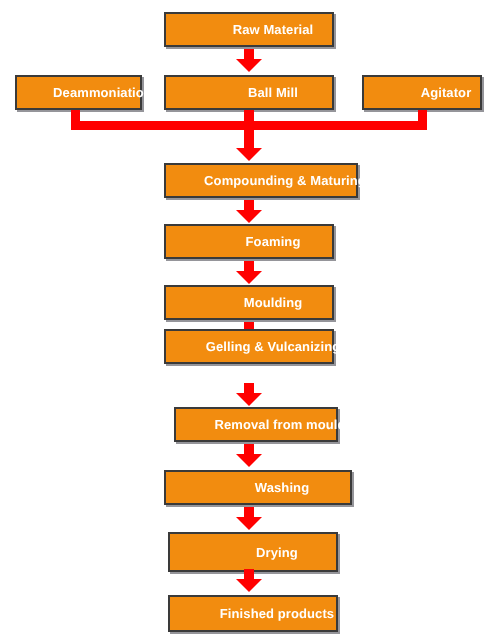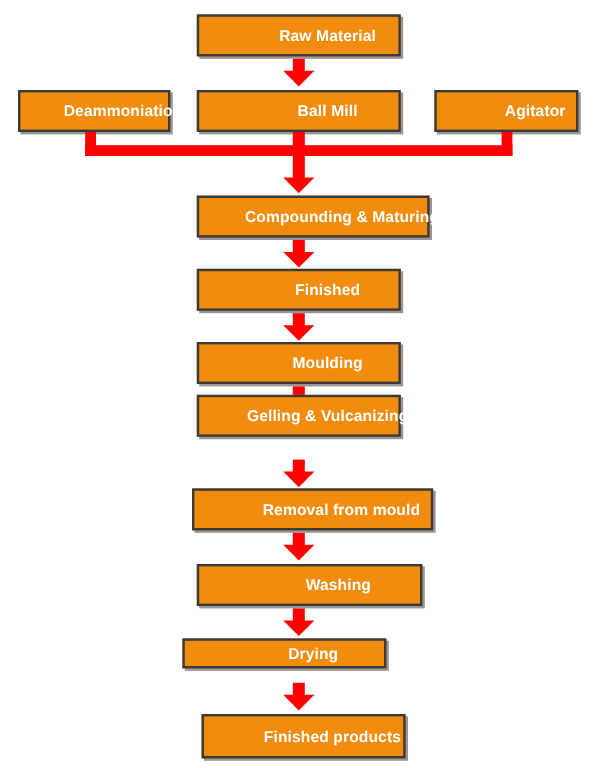--- a/index.html
+++ b/index.html
@@ -112,21 +112,21 @@
   <div class="box" style="left:164px; top:163px; width:194px; height:35px;">
     <span class="box-label">Compounding &amp; Maturing</span>
   </div>
 
   <div class="arrow" style="left:236px; top:200px; height:23px;">
     <div class="shaft" style="height:11px;"></div>
     <div class="head" style="top:10px;"></div>
   </div>
 
   <div class="box" style="left:164px; top:224px; width:170px; height:35px;">
-    <span class="box-label">Finished</span>
+    <span class="box-label">Foaming</span>
   </div>
 
   <div class="arrow" style="left:236px; top:261px; height:23px;">
     <div class="shaft" style="height:11px;"></div>
     <div class="head" style="top:10px;"></div>
   </div>
 
   <div class="box" style="left:164px; top:285px; width:170px; height:35px;">
     <span class="box-label">Moulding</span>
   </div>
@@ -138,39 +138,39 @@
 
   <div class="box" style="left:164px; top:329px; width:170px; height:35px;">
     <span class="box-label">Gelling &amp; Vulcanizing</span>
   </div>
 
   <div class="arrow" style="left:236px; top:383px; height:23px;">
     <div class="shaft" style="height:11px;"></div>
     <div class="head" style="top:10px;"></div>
   </div>
 
-  <div class="box" style="left:160px; top:407px; width:201px; height:35px;">
+  <div class="box" style="left:174px; top:407px; width:164px; height:35px;">
     <span class="box-label">Removal from mould</span>
   </div>
 
   <div class="arrow" style="left:236px; top:444px; height:23px;">
     <div class="shaft" style="height:11px;"></div>
     <div class="head" style="top:10px;"></div>
   </div>
 
   <div class="box" style="left:164px; top:470px; width:188px; height:35px;">
     <span class="box-label">Washing</span>
   </div>
 
   <div class="arrow" style="left:236px; top:507px; height:23px;">
     <div class="shaft" style="height:11px;"></div>
     <div class="head" style="top:10px;"></div>
   </div>
 
-  <div class="box" style="left:152px; top:532px; width:170px; height:25px;">
+  <div class="box" style="left:168px; top:532px; width:170px; height:40px;">
     <span class="box-label">Drying</span>
   </div>
 
   <div class="arrow" style="left:236px; top:569px; height:23px;">
     <div class="shaft" style="height:11px;"></div>
     <div class="head" style="top:10px;"></div>
   </div>
 
   <div class="box" style="left:168px; top:595px; width:170px; height:37px;">
     <span class="box-label">Finished products</span>

